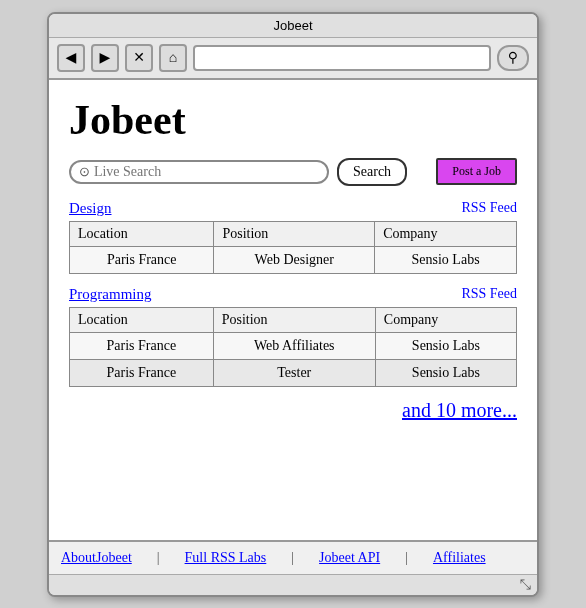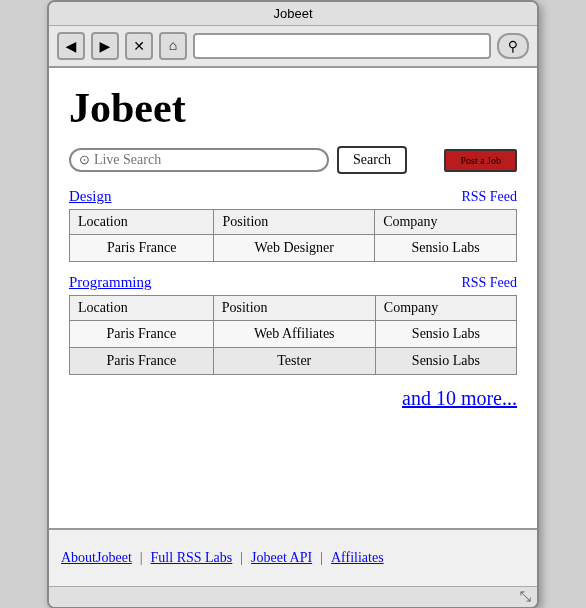--- a/index.html
+++ b/index.html
@@ -121,30 +121,30 @@
       background: transparent;
     }
 
     .search-button {
       border: 2.5px solid #333;
       background: white;
       padding: 4px 14px;
       font-family: 'Comic Sans MS', cursive;
       font-size: 14px;
       cursor: pointer;
-      border-radius: 4px;
+      border-radius: 12px;
     }
 
     .post-job-button {
       margin-left: auto;
       border: 2.5px solid #333;
-      background: #b91c1c;
+      background: #d946ef;
       padding: 4px 14px;
       font-family: 'Comic Sans MS', cursive;
-      font-size: 10px;
+      font-size: 12px;
       cursor: pointer;
       border-radius: 2px;
     }
 
     .category-section {
       margin-bottom: 12px;
     }
 
     .category-header {
       display: flex;
@@ -205,24 +205,24 @@
     .and-more-link {
       color: blue;
       text-decoration: underline;
       font-size: 20px;
       cursor: pointer;
     }
 
     .browser-footer {
       border-top: 2px solid #999;
       background: #f0f0f0;
-      padding: 20px 12px;
-      display: flex;
-      align-items: center;
-      gap: 0;
+      padding: 8px 12px;
+      display: flex;
+      align-items: center;
+      gap: 17px;
       flex-wrap: wrap;
     }
 
     .footer-link {
       color: blue;
       text-decoration: underline;
       font-size: 14px;
       cursor: pointer;
     }
 

